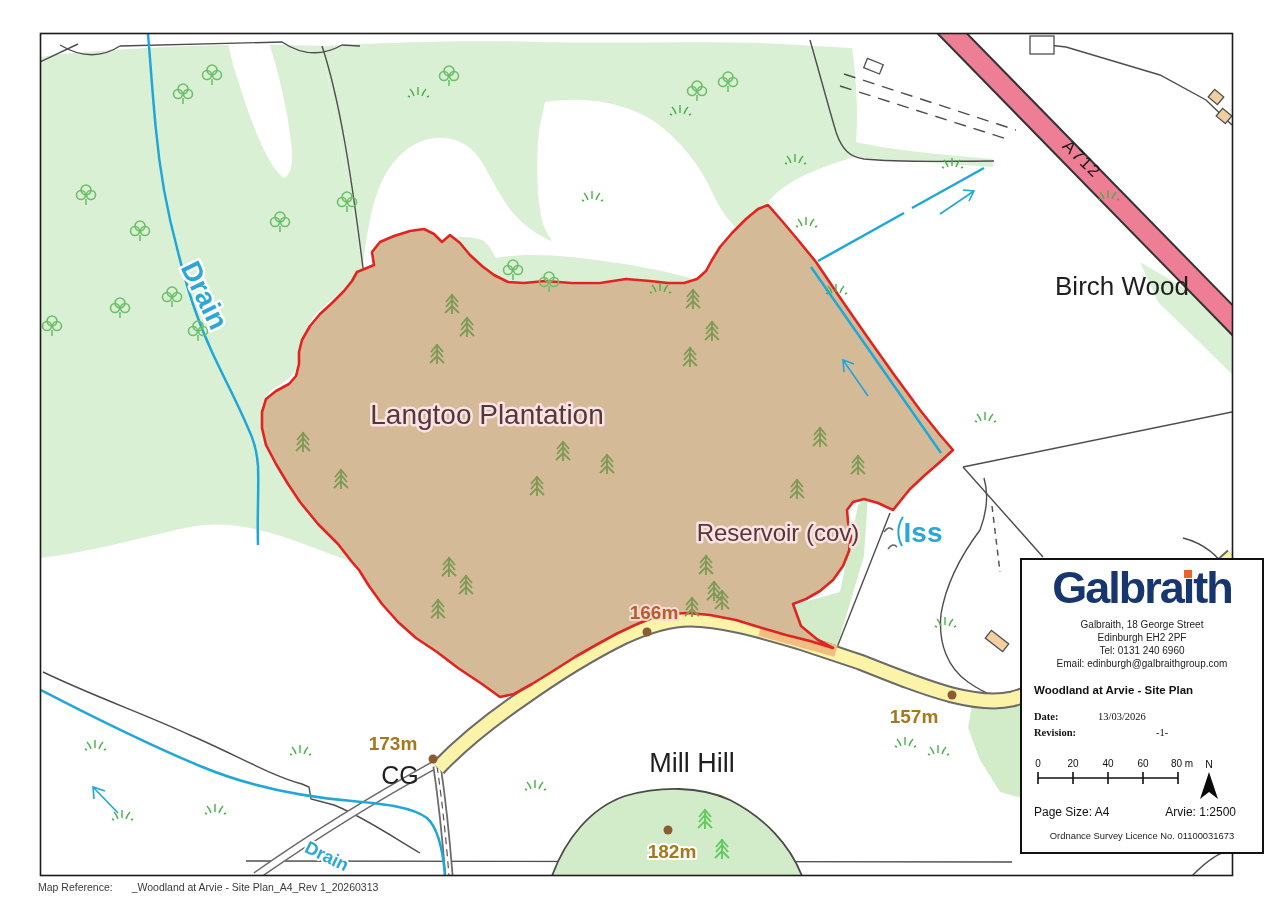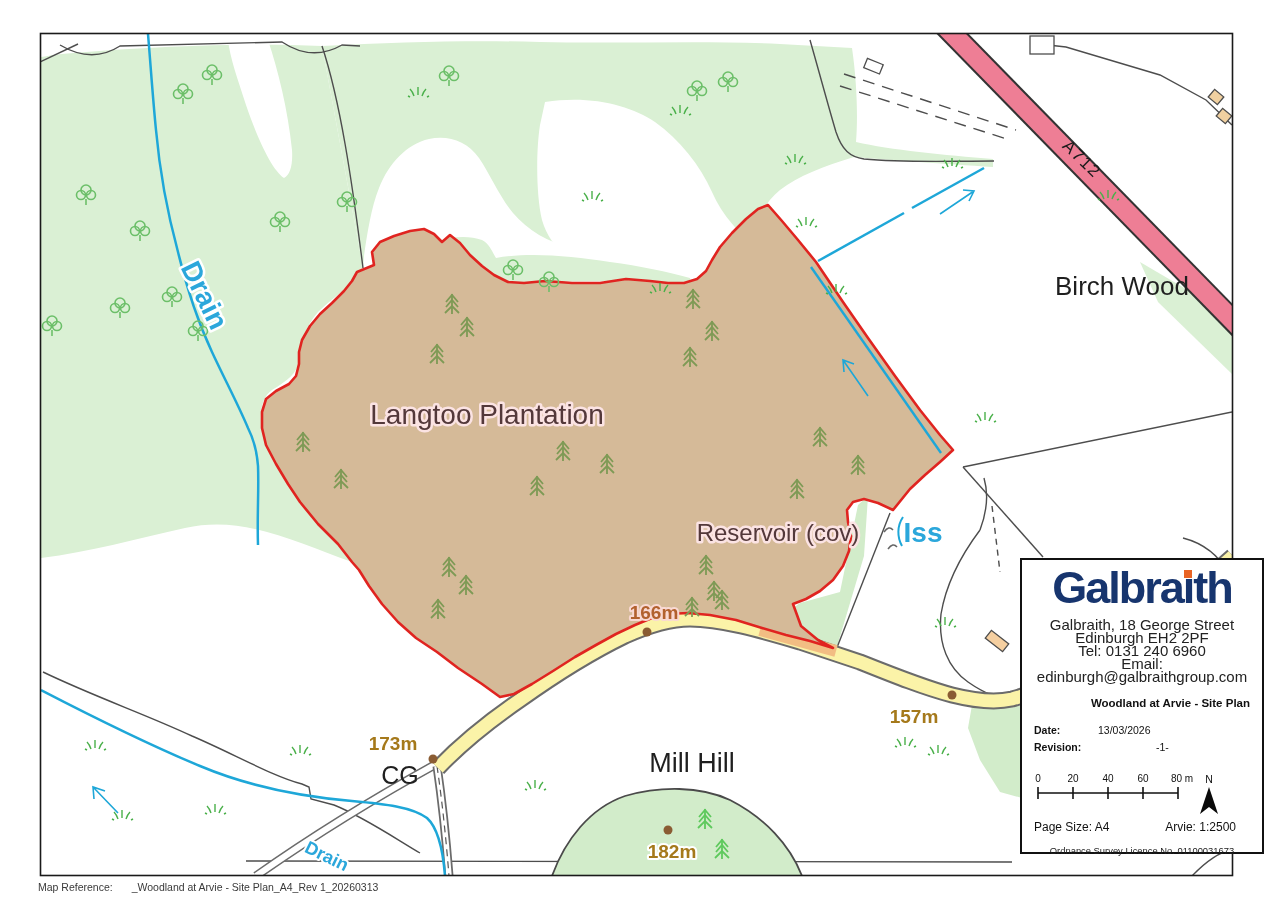--- a/index.html
+++ b/index.html
@@ -23,23 +23,23 @@
 
   
   #info-panel{position:absolute;left:1020px;top:558px;width:244px;height:296px;
               background:#fff;border:2px solid #111;box-sizing:border-box;
               padding:4px 12px 0 12px;}
   .logo-line{text-align:center;margin-top:1px;line-height:46px;height:48px;
              font-weight:700;font-size:45px;letter-spacing:-2px;color:#17356e;
              font-family:"Liberation Sans",sans-serif;}
   .logo-i{position:relative;display:inline-block;}
   .logo-i .dot{position:absolute;left:1px;top:5px;width:8px;height:8px;background:#e96424;}
-  .addr{margin-top:5px;text-align:center;font-size:15px;line-height:13px;color:#222;}
-  .panel-title{margin-top:14px;text-align:right;font-size:11.5px;font-weight:700;color:#111;}
-  .meta-row{display:flex;margin-top:15px;font-size:10.5px;color:#111;}
+  .addr{margin-top:5px;text-align:center;font-size:10px;line-height:13px;color:#222;}
+  .panel-title{margin-top:14px;text-align:left;font-size:11.5px;font-weight:700;color:#111;}
+  .meta-row{display:flex;margin-top:15px;font-size:10.5px;color:#111;font-family:Liberation Serif, serif;}
   .meta-row.tight{margin-top:5px;gap:36px;}
   .meta-row .k{font-weight:700;width:64px;}
   .scalebar-wrap{display:flex;margin-top:20px;align-items:flex-start;}
   .scalebar{position:relative;width:152px;}
   .ticks{position:relative;height:12px;font-size:10px;color:#111;}
   .ticks span{position:absolute;transform:translateX(-50%);white-space:nowrap;}
   .bar{display:block;margin-top:1px;}
   .north{width:34px;text-align:center;font-size:10.5px;color:#111;margin-left:6px;}
   .north svg{display:block;margin:1px auto 0 auto;}
   .size-row{display:flex;justify-content:space-between;margin-top:4px;

